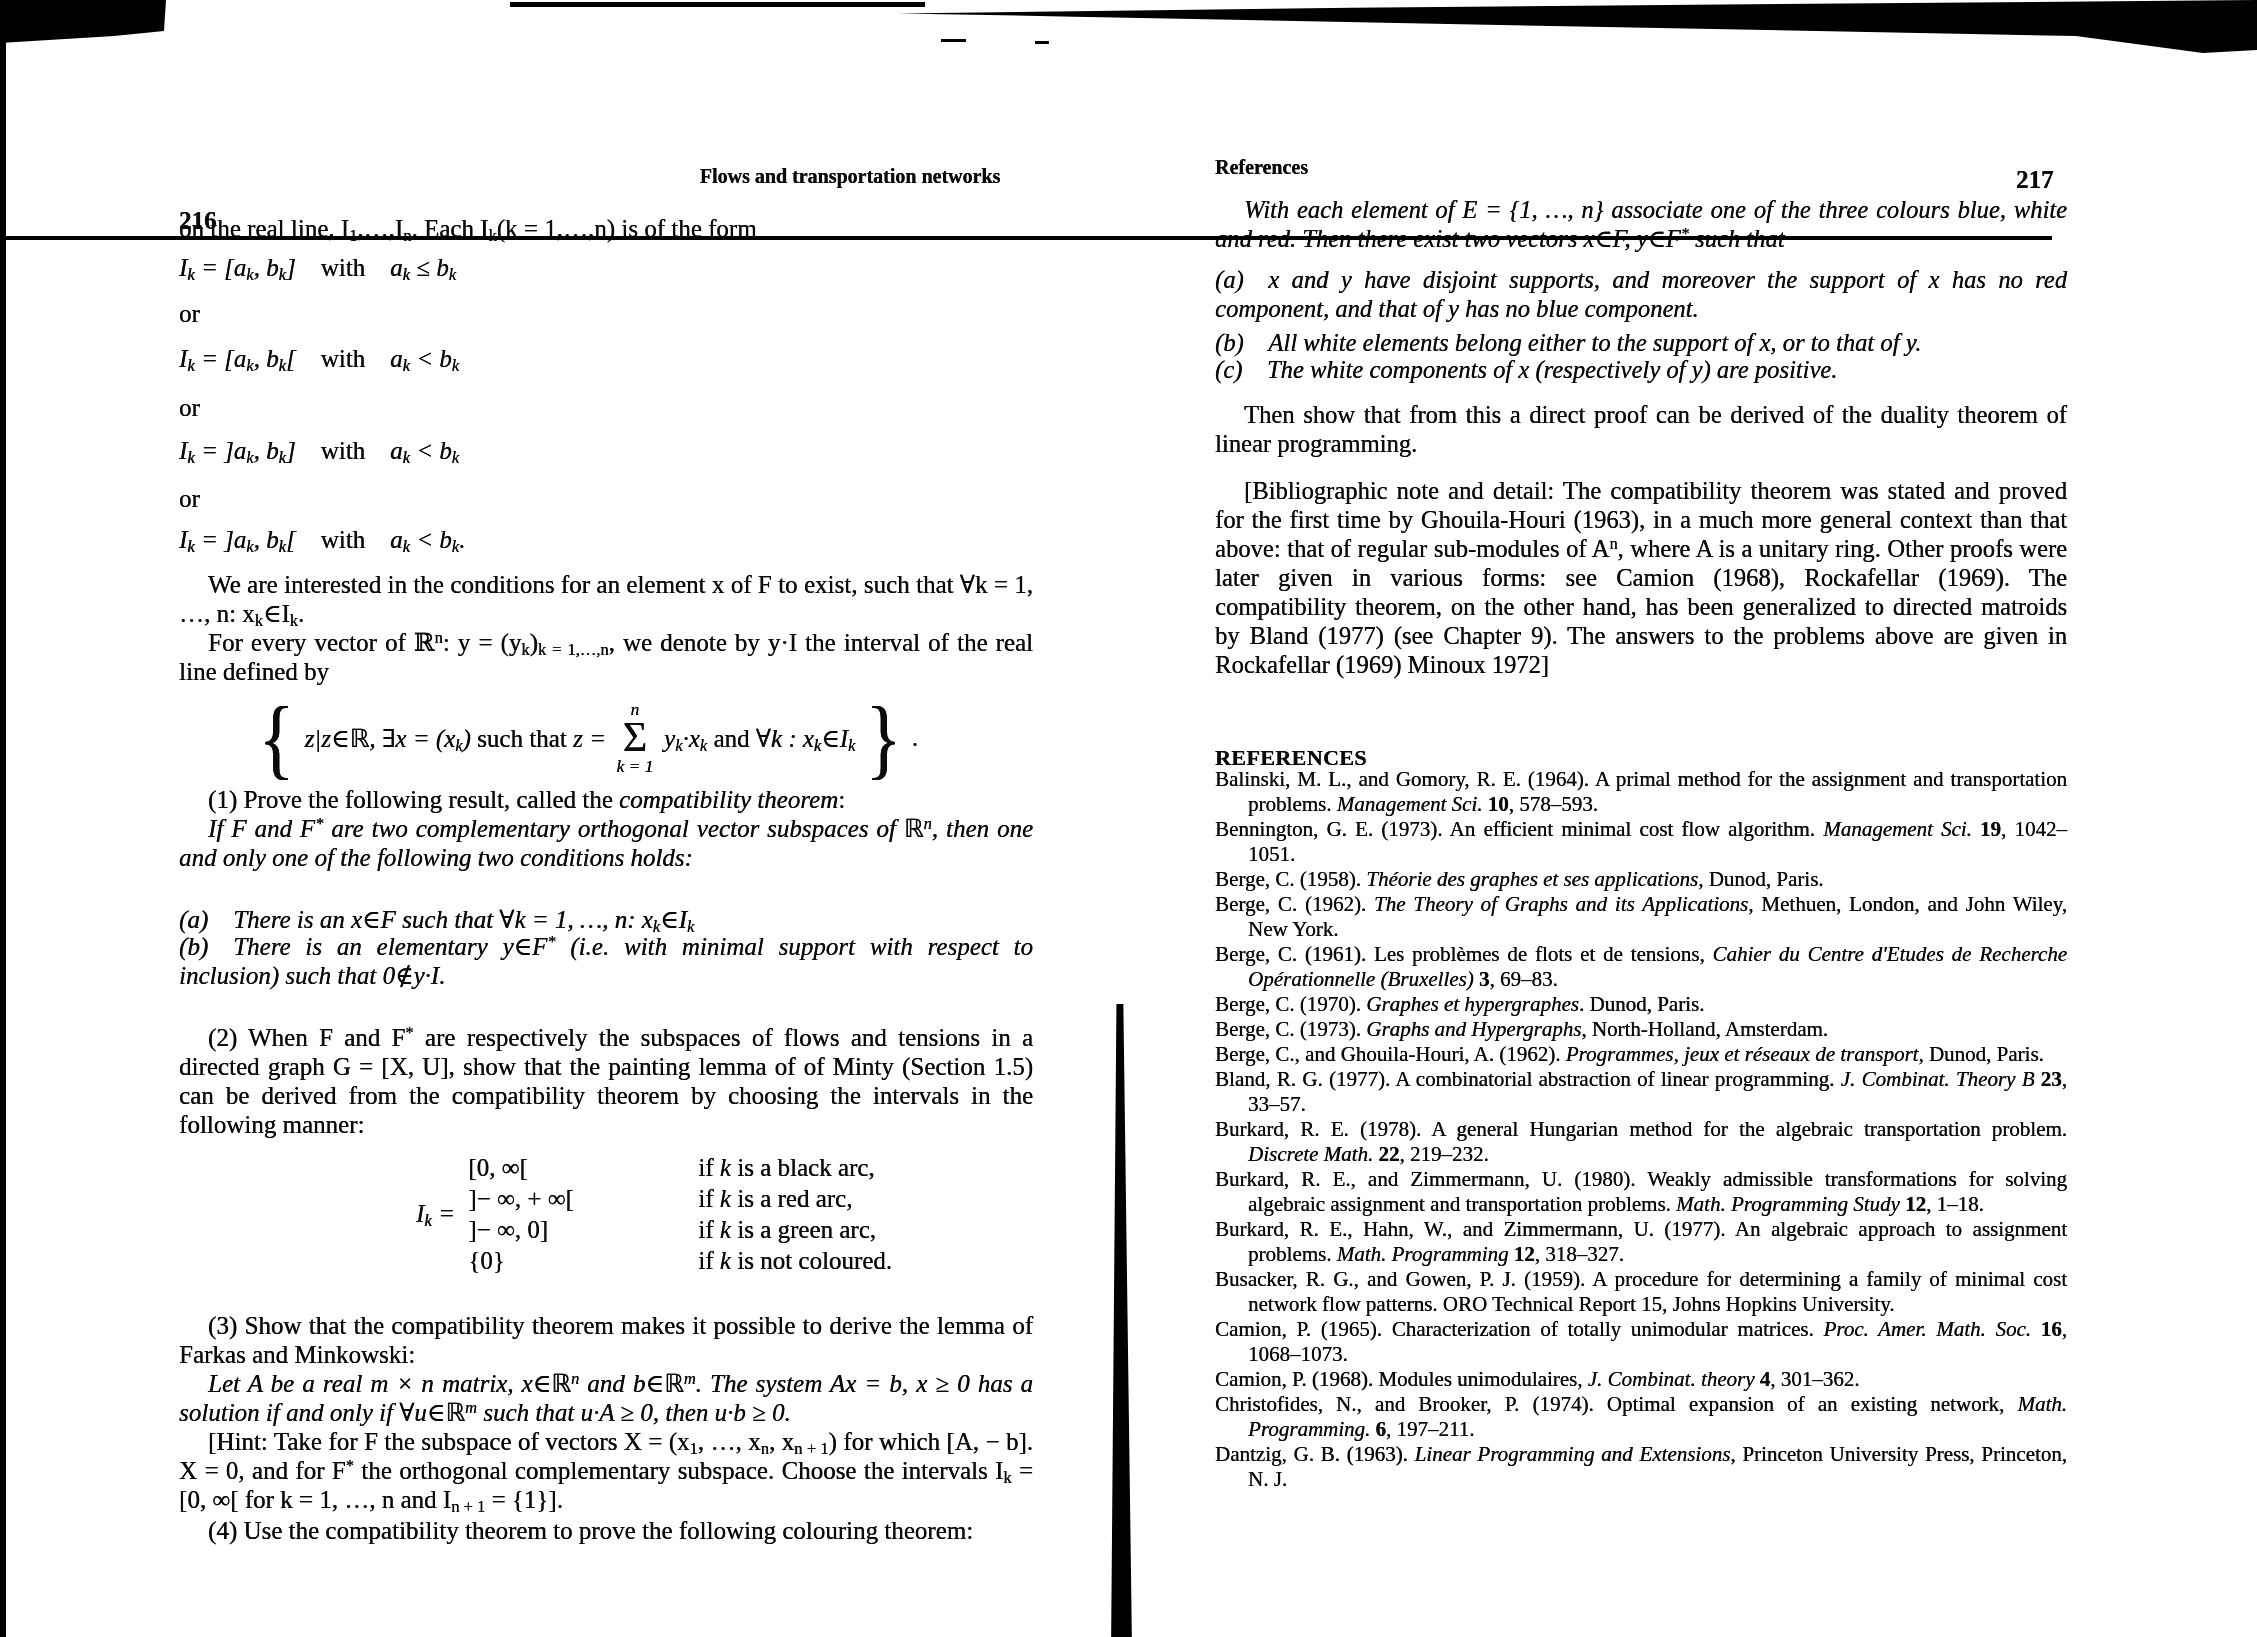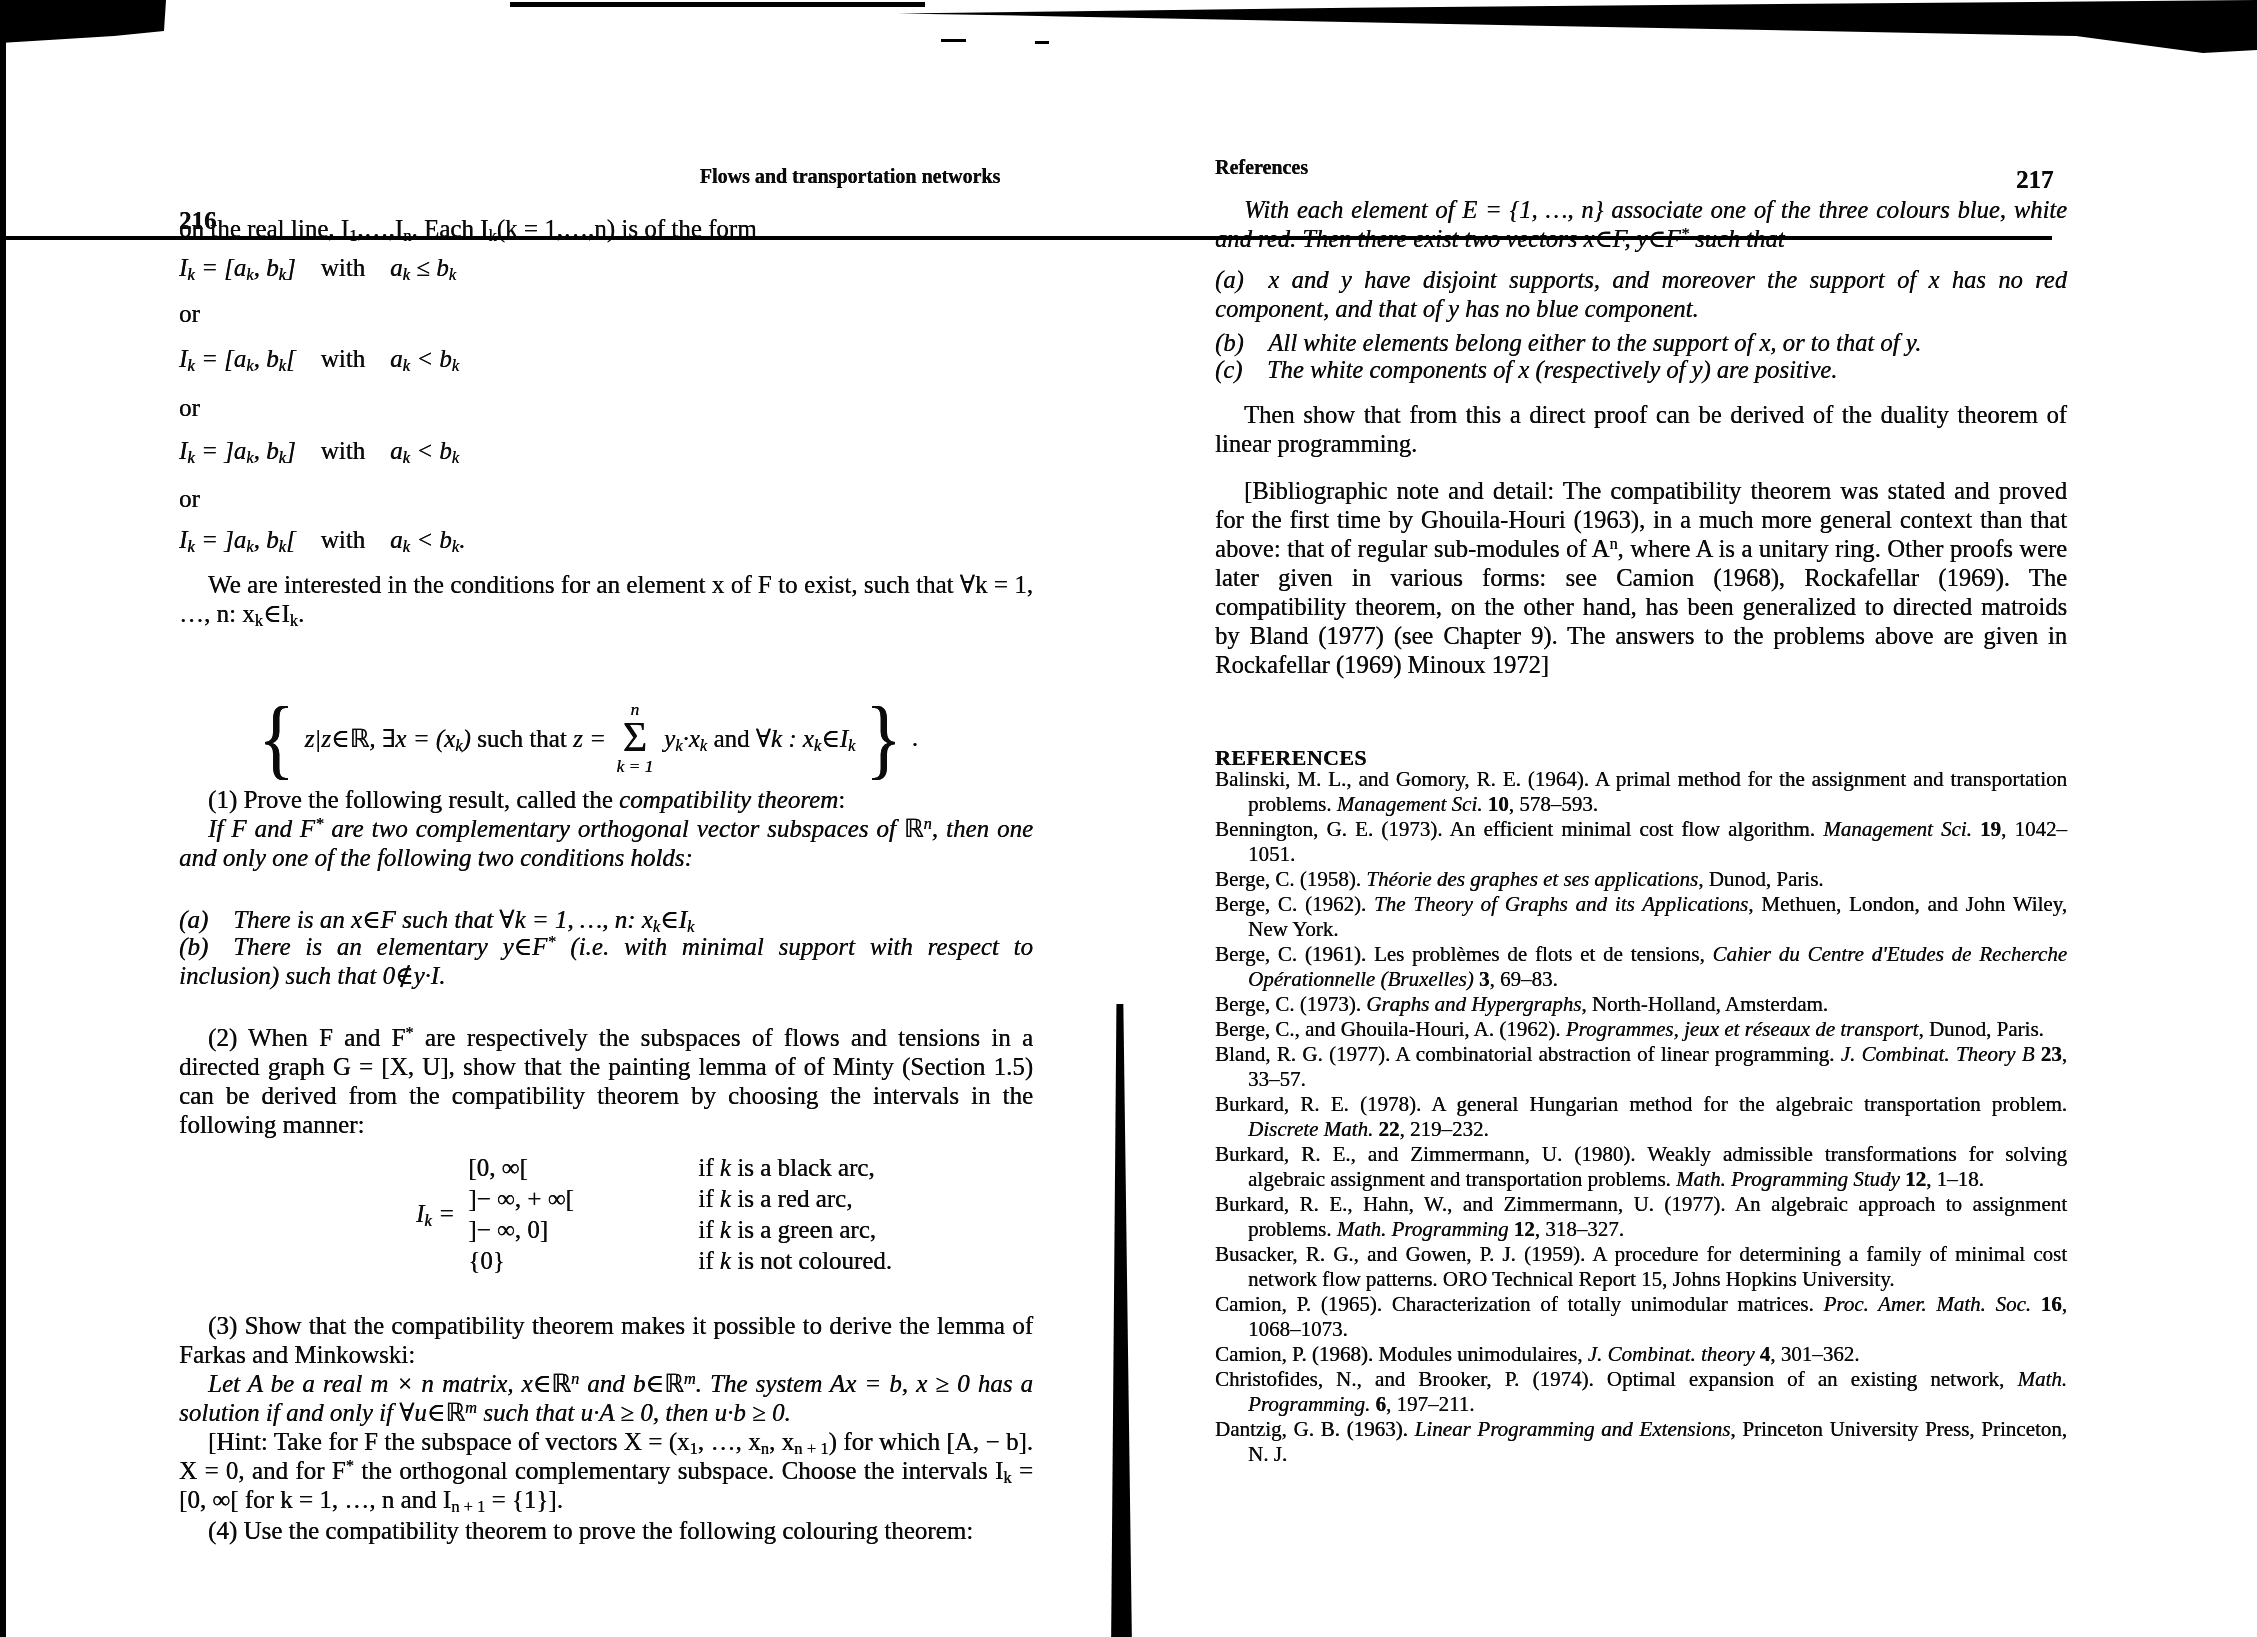--- a/index.html
+++ b/index.html
@@ -82,20 +82,21 @@
 
     <div class="frmline" style="top:94px"><span class="frm">I<sub>k</sub> = [a<sub>k</sub>, b<sub>k</sub>]<span class="rm"> with </span>a<sub>k</sub> ≤ b<sub>k</sub></span></div>
     <p class="txt" style="top:140px">or</p>
     <div class="frmline" style="top:185px"><span class="frm">I<sub>k</sub> = [a<sub>k</sub>, b<sub>k</sub>[<span class="rm"> with </span>a<sub>k</sub> &lt; b<sub>k</sub></span></div>
     <p class="txt" style="top:234px">or</p>
     <div class="frmline" style="top:277px"><span class="frm">I<sub>k</sub> = ]a<sub>k</sub>, b<sub>k</sub>]<span class="rm"> with </span>a<sub>k</sub> &lt; b<sub>k</sub></span></div>
     <p class="txt" style="top:325px">or</p>
     <div class="frmline" style="top:366px"><span class="frm">I<sub>k</sub> = ]a<sub>k</sub>, b<sub>k</sub>[<span class="rm"> with </span>a<sub>k</sub> &lt; b<sub>k</sub>.</span></div>
 
     <p class="txt ind" style="top:411px">We are interested in the conditions for an element x of F to exist, such that ∀k = 1, …, n: x<sub>k</sub>∈I<sub>k</sub>.</p>
+    <p class="txt ind" style="top:469px">For every vector of ℝ<sup>n</sup>: y = (y<sub>k</sub>)<sub>k = 1,…,n</sub>, we denote by y·I the interval of the real line defined by</p>
 
     <div class="setline" style="top:526px;height:106px">
       <span class="brace">{</span>
       <span>z|z∈ℝ, ∃x = (x<sub>k</sub>) <span class="rm">such that</span> z =</span>
       <span class="sumwrap">
         <span class="stop">n</span>
         <span class="ssig">Σ</span>
         <span class="sbot">k = 1</span>
       </span>
       <span>y<sub>k</sub>·x<sub>k</sub> <span class="rm">and</span> ∀k : x<sub>k</sub>∈I<sub>k</sub></span>
@@ -160,20 +161,21 @@
         <p class="ref">Balinski, M. L., and Gomory, R. E. (1964). A primal method for the assignment and transportation problems. <em>Management Sci.</em> <b>10</b>, 578–593.</p>
 
         <p class="ref">Bennington, G. E. (1973). An efficient minimal cost flow algorithm. <em>Management Sci.</em> <b>19</b>, 1042–1051.</p>
 
         <p class="ref">Berge, C. (1958). <em>Théorie des graphes et ses applications</em>, Dunod, Paris.</p>
 
         <p class="ref">Berge, C. (1962). <em>The Theory of Graphs and its Applications</em>, Methuen, London, and John Wiley, New York.</p>
 
         <p class="ref">Berge, C. (1961). Les problèmes de flots et de tensions, <em>Cahier du Centre d'Etudes de Recherche Opérationnelle (Bruxelles)</em> <b>3</b>, 69–83.</p>
 
+        <p class="ref">Berge, C. (1970). <em>Graphes et hypergraphes</em>. Dunod, Paris.</p>
 
         <p class="ref">Berge, C. (1973). <em>Graphs and Hypergraphs</em>, North-Holland, Amsterdam.</p>
 
         <p class="ref">Berge, C., and Ghouila-Houri, A. (1962). <em>Programmes, jeux et réseaux de transport</em>, Dunod, Paris.</p>
 
         <p class="ref">Bland, R. G. (1977). A combinatorial abstraction of linear programming. <em>J. Combinat. Theory B</em> <b>23</b>, 33–57.</p>
 
         <p class="ref">Burkard, R. E. (1978). A general Hungarian method for the algebraic transportation problem. <em>Discrete Math.</em> <b>22</b>, 219–232.</p>
 
         <p class="ref">Burkard, R. E., and Zimmermann, U. (1980). Weakly admissible transformations for solving algebraic assignment and transportation problems. <em>Math. Programming Study</em> <b>12</b>, 1–18.</p>

